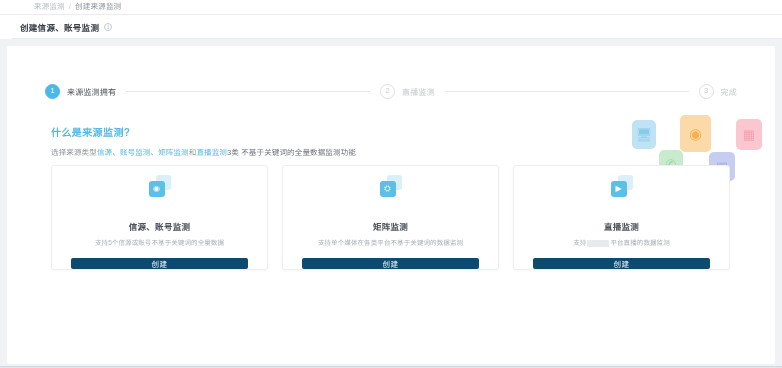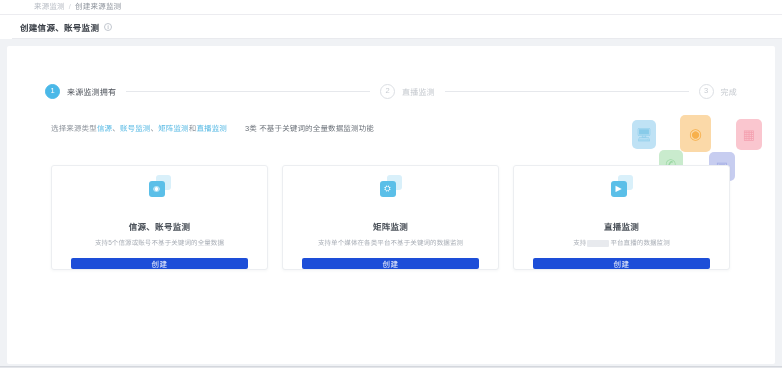--- a/index.html
+++ b/index.html
@@ -194,21 +194,21 @@
     font-size: 7.5px;
     color: #8e949c;
     line-height: 1.4;
     letter-spacing: 0.15px;
   }
   .intro-desc .lnk {
     color: #56b9e4;
     cursor: pointer;
   }
   .intro-desc .sep { color: #8e949c; }
-  .intro-desc .strong { color: #6a7078; margin-left: 18px; }
+  .intro-desc .strong { color: #6a7078; }
 
   
   .deco {
     position: absolute;
     top: 66px;
     left: 610px;
     width: 172px;
     height: 62px;
     pointer-events: none;
   }
@@ -315,21 +315,21 @@
     width: 22px;
     height: 7px;
     background: #e8eaee;
     border-radius: 1px;
     vertical-align: middle;
     margin: 0 1px;
   }
   .create-btn {
     width: 177px;
     height: 16px;
-    background: #1d4ed8;
+    background: #0c4a6e;
     border: none;
     border-radius: 2px;
     color: #ffffff;
     font-size: 7.5px;
     font-family: "Liberation Sans", "DejaVu Sans", sans-serif;
     letter-spacing: 0.4px;
     cursor: pointer;
     display: flex;
     align-items: center;
     justify-content: center;
@@ -381,20 +381,21 @@
           <span class="step-label">直播监测</span>
         </div>
         <div class="step-line"></div>
         <div class="step inactive">
           <span class="step-circle">3</span>
           <span class="step-label">完成</span>
         </div>
       </div>
 
       <div class="intro">
+        <div class="intro-title">什么是来源监测?</div>
         <div class="intro-desc">
           <span>选择来源类型</span><span class="lnk">信源</span><span class="sep">、</span><span class="lnk">账号监测</span><span class="sep">、</span><span class="lnk">矩阵监测</span><span class="sep">和</span><span class="lnk">直播监测</span><span class="strong">3类 不基于关键词的全量数据监测功能</span>
         </div>
       </div>
 
       <div class="deco">
         <div class="deco-tile deco-news">
           <span class="deco-glyph">🖥</span>
         </div>
         <div class="deco-tile deco-weibo">

